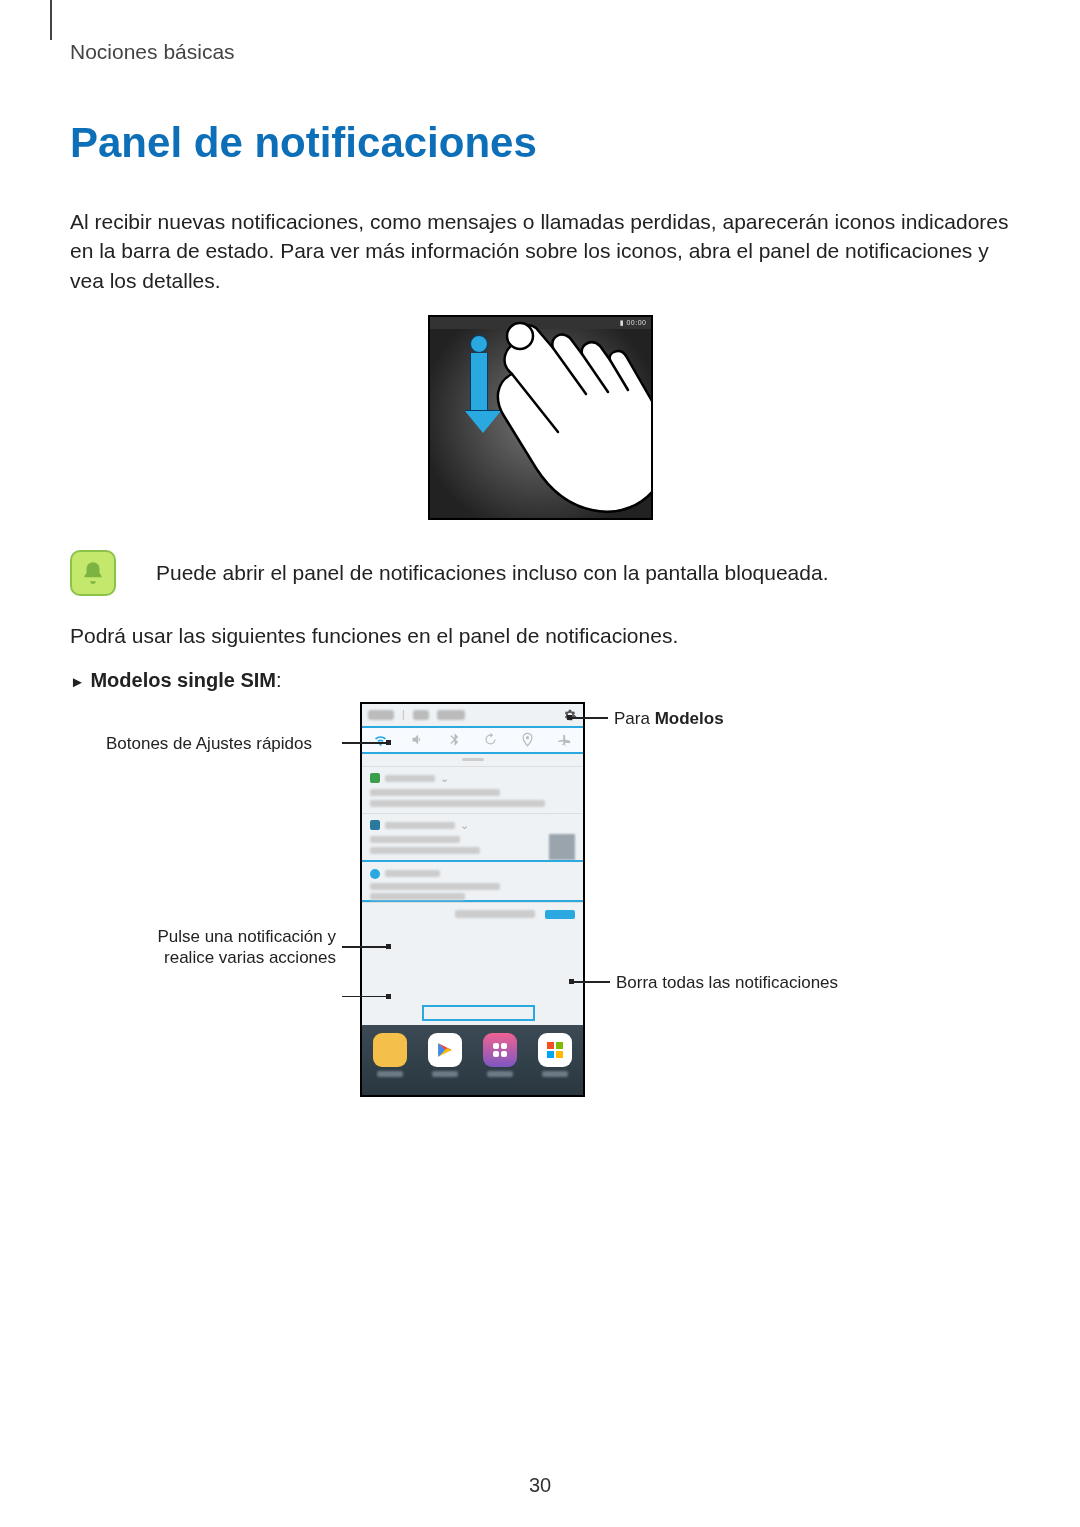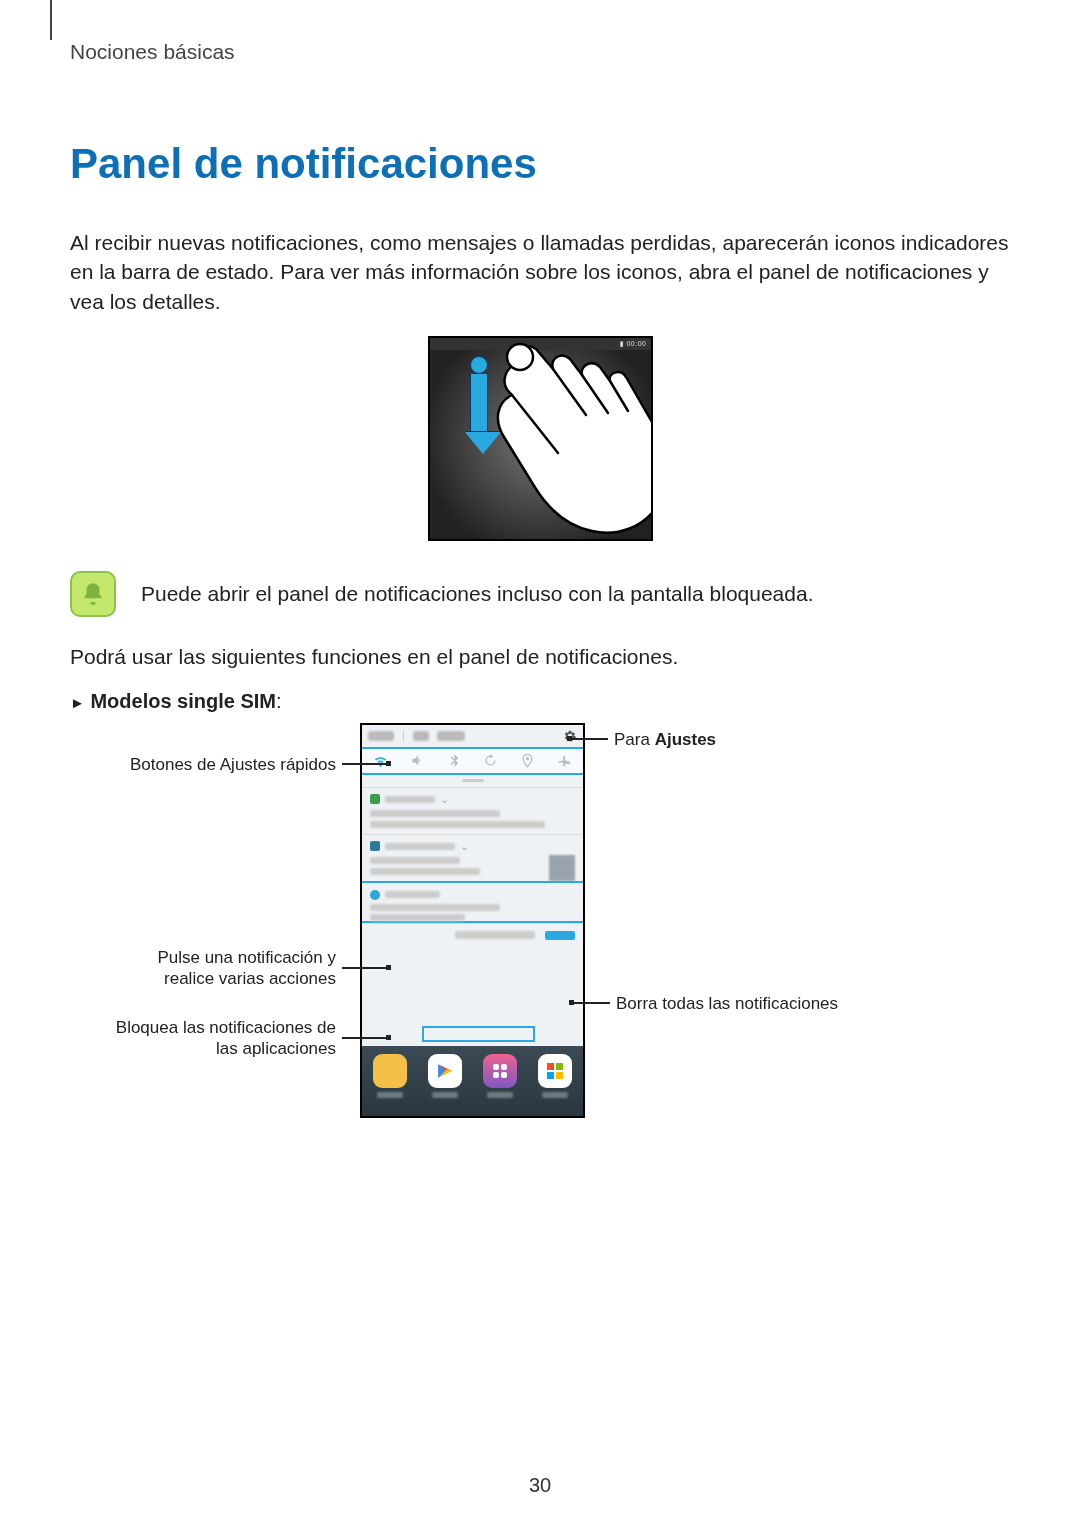--- a/index.html
+++ b/index.html
@@ -18,21 +18,21 @@
     width: 2px;
     height: 40px;
     background: #444;
   }
   .content {
     padding: 40px 70px 0 70px;
   }
   .breadcrumb {
     font-size: 21px;
     color: #444;
-    margin-bottom: 76px;
+    margin-bottom: 55px;
     font-weight: 400;
   }
   h1.title {
     color: #0d6fb8;
     font-size: 42px;
     font-weight: 700;
     margin-bottom: 40px;
   }
   h2.subtitle {
     color: #0d6fb8;
@@ -95,21 +95,21 @@
     filter: drop-shadow(0 -1px 0 #003a66);
   }
   .fig1 svg.hand {
     position: absolute;
     top: -5px; left: 28px;
     width: 230px; height: 220px;
   }
   .note-row {
     display: flex;
     align-items: center;
-    gap: 25px;
+    gap: 40px;
     margin: 10px 0 25px 0;
   }
   .note-icon {
     width: 46px; height: 46px;
     border-radius: 10px;
     border: 2px solid #8bc34a;
     background: #c4e86b;
     display:flex; align-items:center; justify-content:center;
     flex-shrink: 0;
   }
@@ -401,36 +401,35 @@
                 <div style="width:7px;height:7px;background:#7fba00;"></div>
                 <div style="width:7px;height:7px;background:#00a4ef;"></div>
                 <div style="width:7px;height:7px;background:#ffb900;"></div>
               </div>
         </div>
             <div class="lbl"></div>
           </div>
       </div>
     </div>
 
-    <div class="callout left" style="top:31px; left:0; width:320px;">
+    <div class="callout left" style="top:31px; left:0; width:320px;gap:24px;">
       <div class="txt">Botones de Ajustes rápidos</div>
       <div class="lead" style="width:48px;"></div>
     </div>
     <div class="callout left" style="top:198px; left:0; width:320px;margin-top:26px;">
       <div class="txt">Pulse una notificación y realice varias acciones</div>
       <div class="lead" style="width:48px;"></div>
     </div>
     <div class="callout left" style="top:294px; left:0; width:320px;">
-      <div class="txt">Bloquea las notificaciones de las aplicaciones</div>
       <div class="lead" style="width:48px;"></div>
     </div>
 
     <div class="callout right" style="top:6px; left:498px; width:360px;">
       <div class="lead" style="width:40px;"></div>
-      <div class="txt"><span>Para </span><b>Ajustes</b></div>
+      <div class="txt"><span>Para </span><b>Modelos</b></div>
     </div>
     <div class="callout right" style="top:270px; left:500px; width:380px;">
       <div class="lead" style="width:40px;"></div>
       <div class="txt">Borra todas las notificaciones</div>
     </div>
 
   </div>
 </div>
 
 <div class="page-num">30</div>

